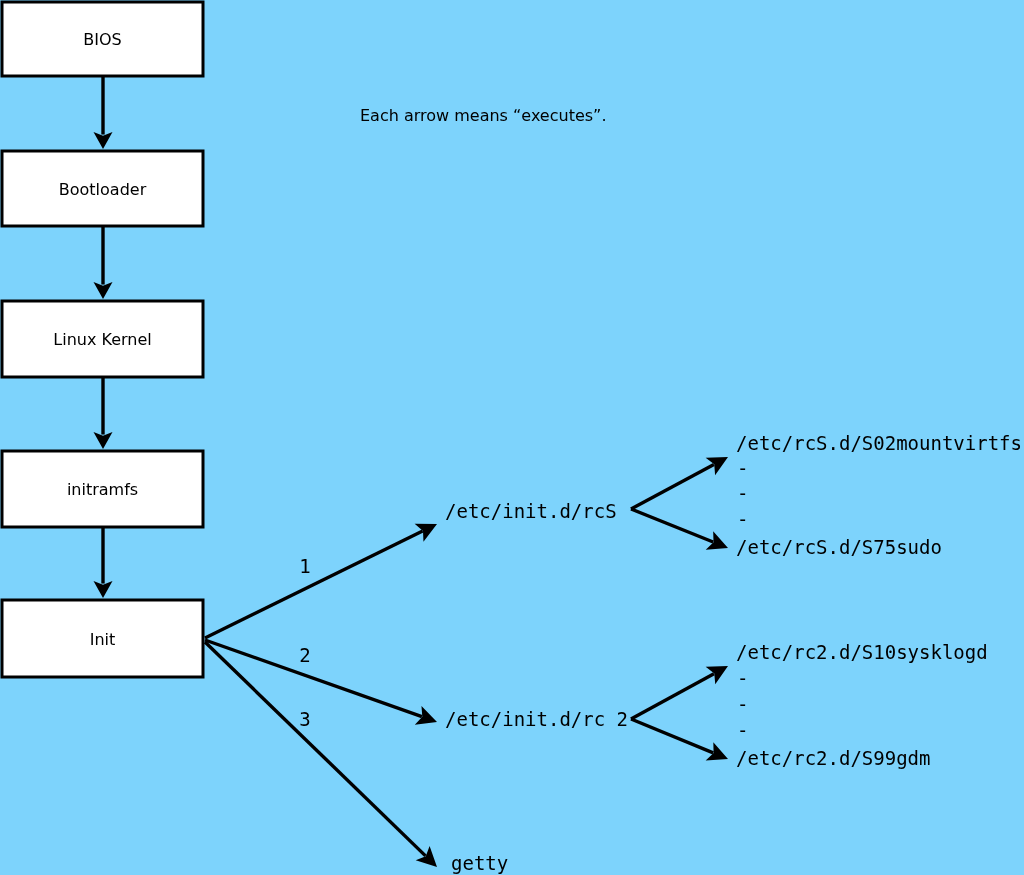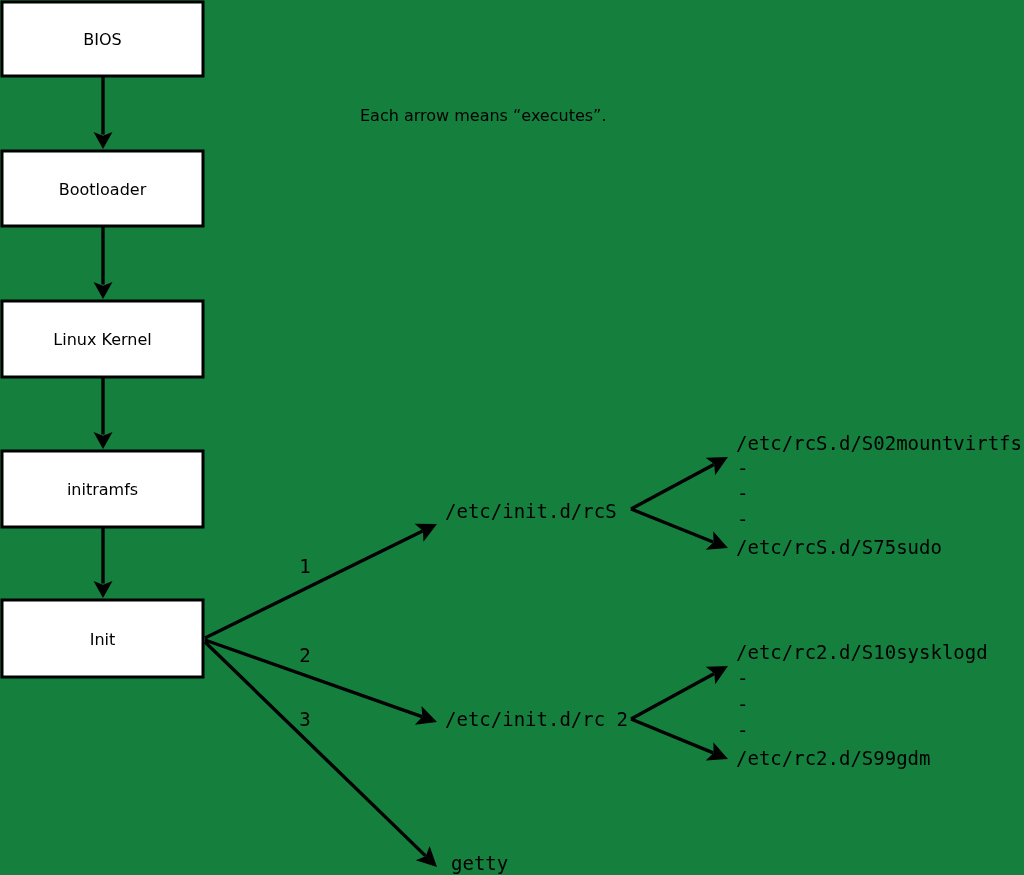--- a/index.html
+++ b/index.html
@@ -9,21 +9,21 @@
     background: #ffffff;
   }
   body {
     font-family: "Liberation Sans", sans-serif;
     color: #000000;
   }
   #canvas {
     position: relative;
     width: 1024px;
     height: 875px;
-    background: #15803d;
+    background: #7dd3fc;
     overflow: hidden;
   }
   #diagram-svg {
     position: absolute;
     left: 0;
     top: 0;
     width: 1024px;
     height: 875px;
   }
   .box-label {

